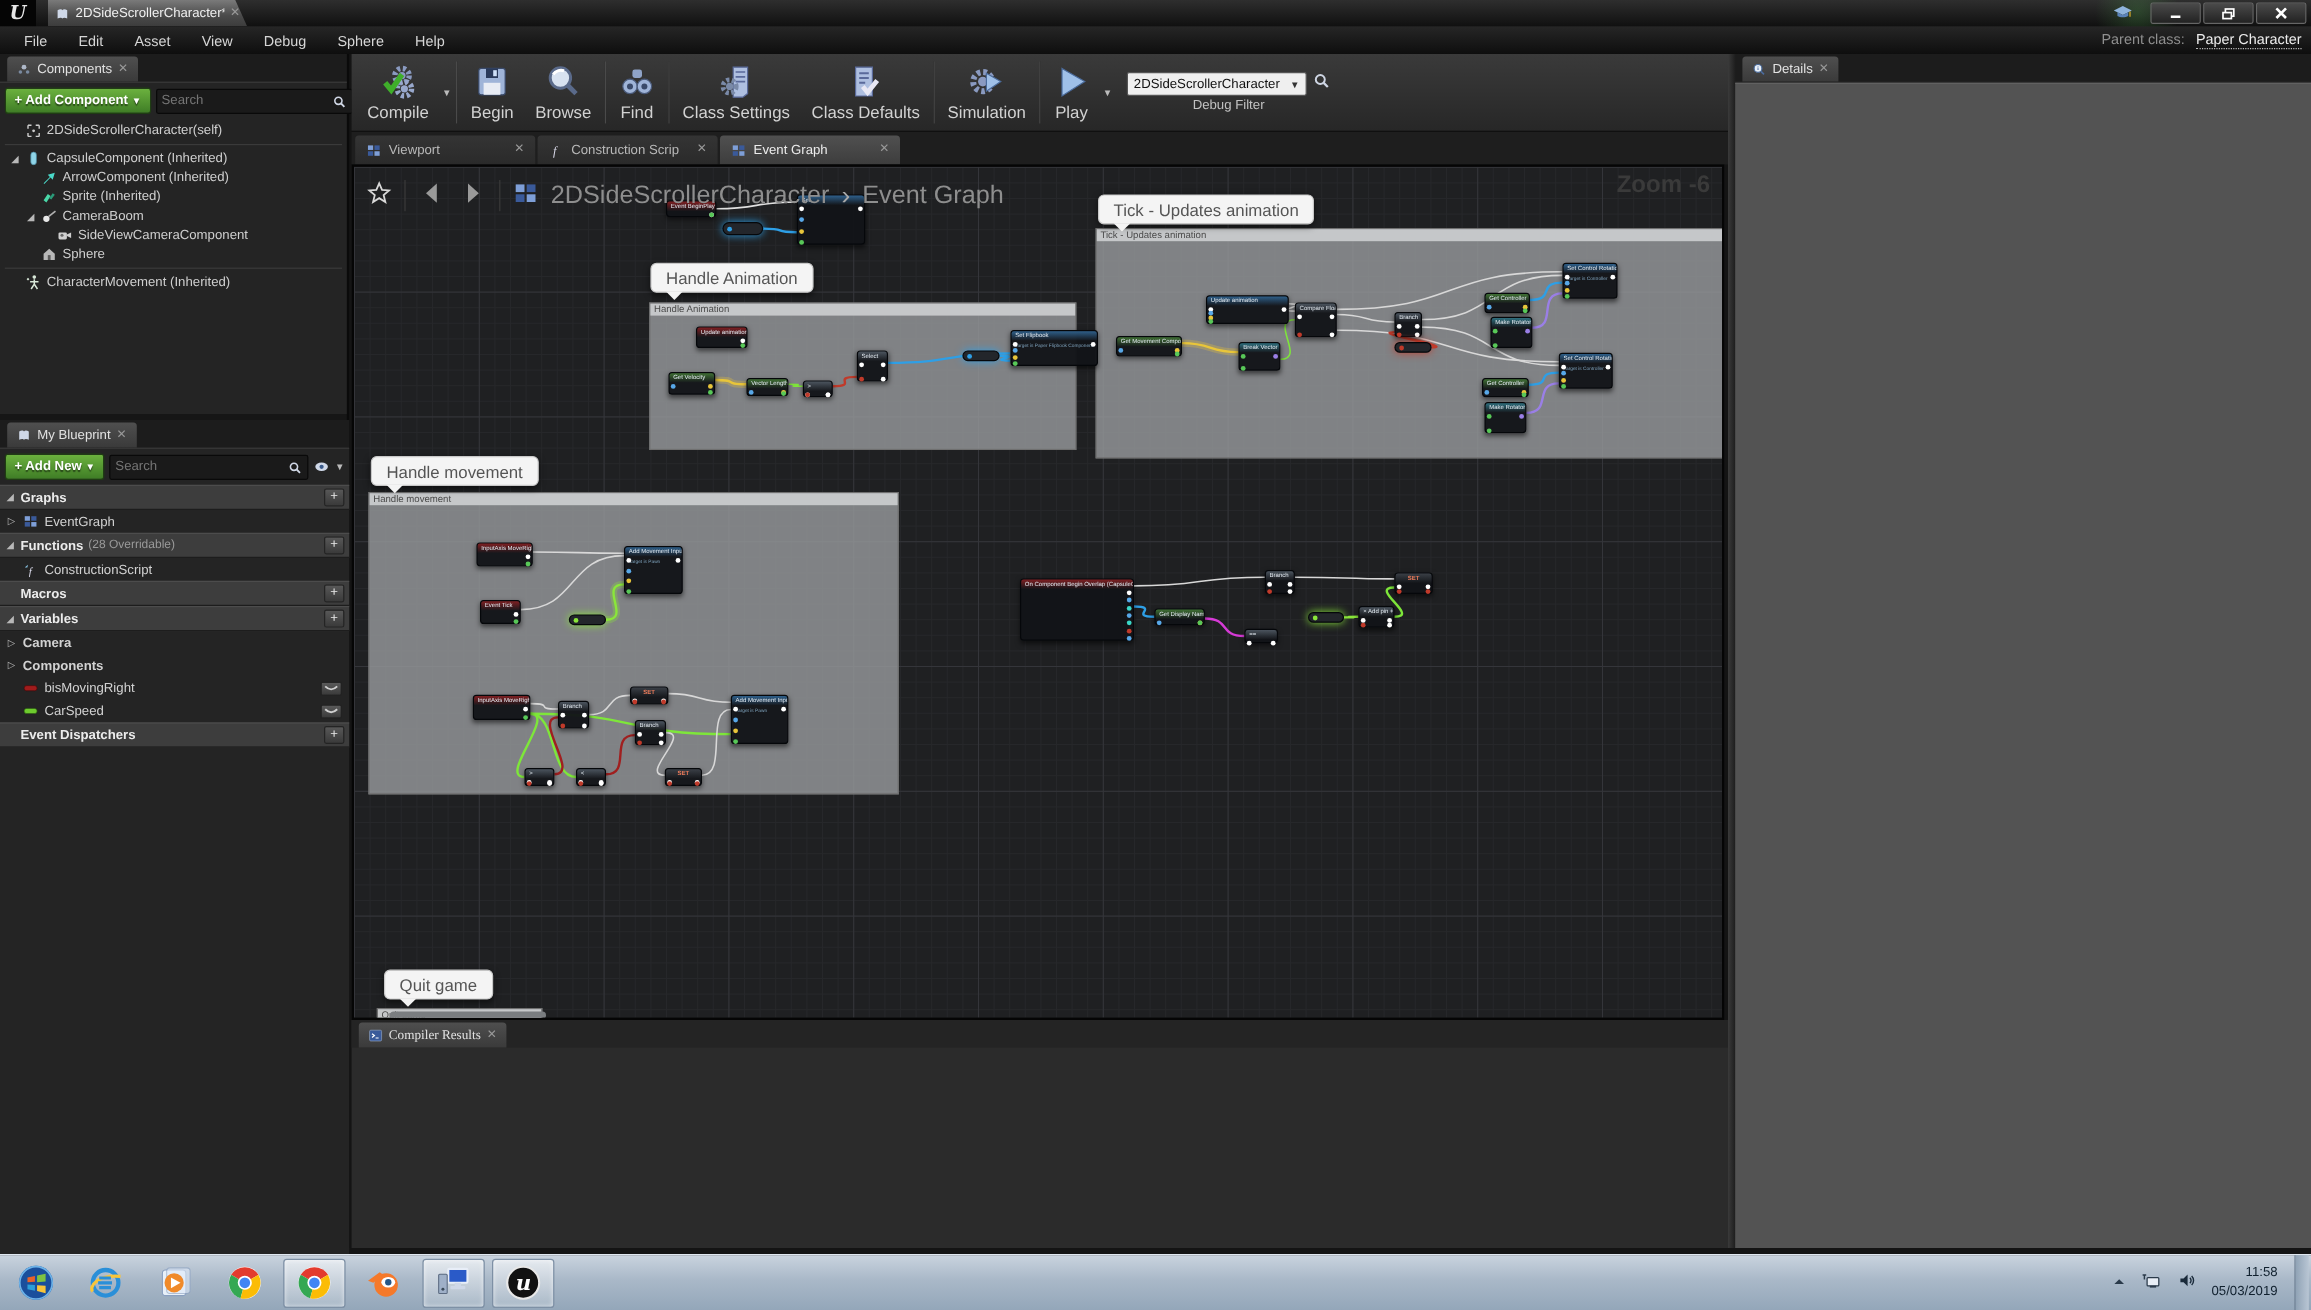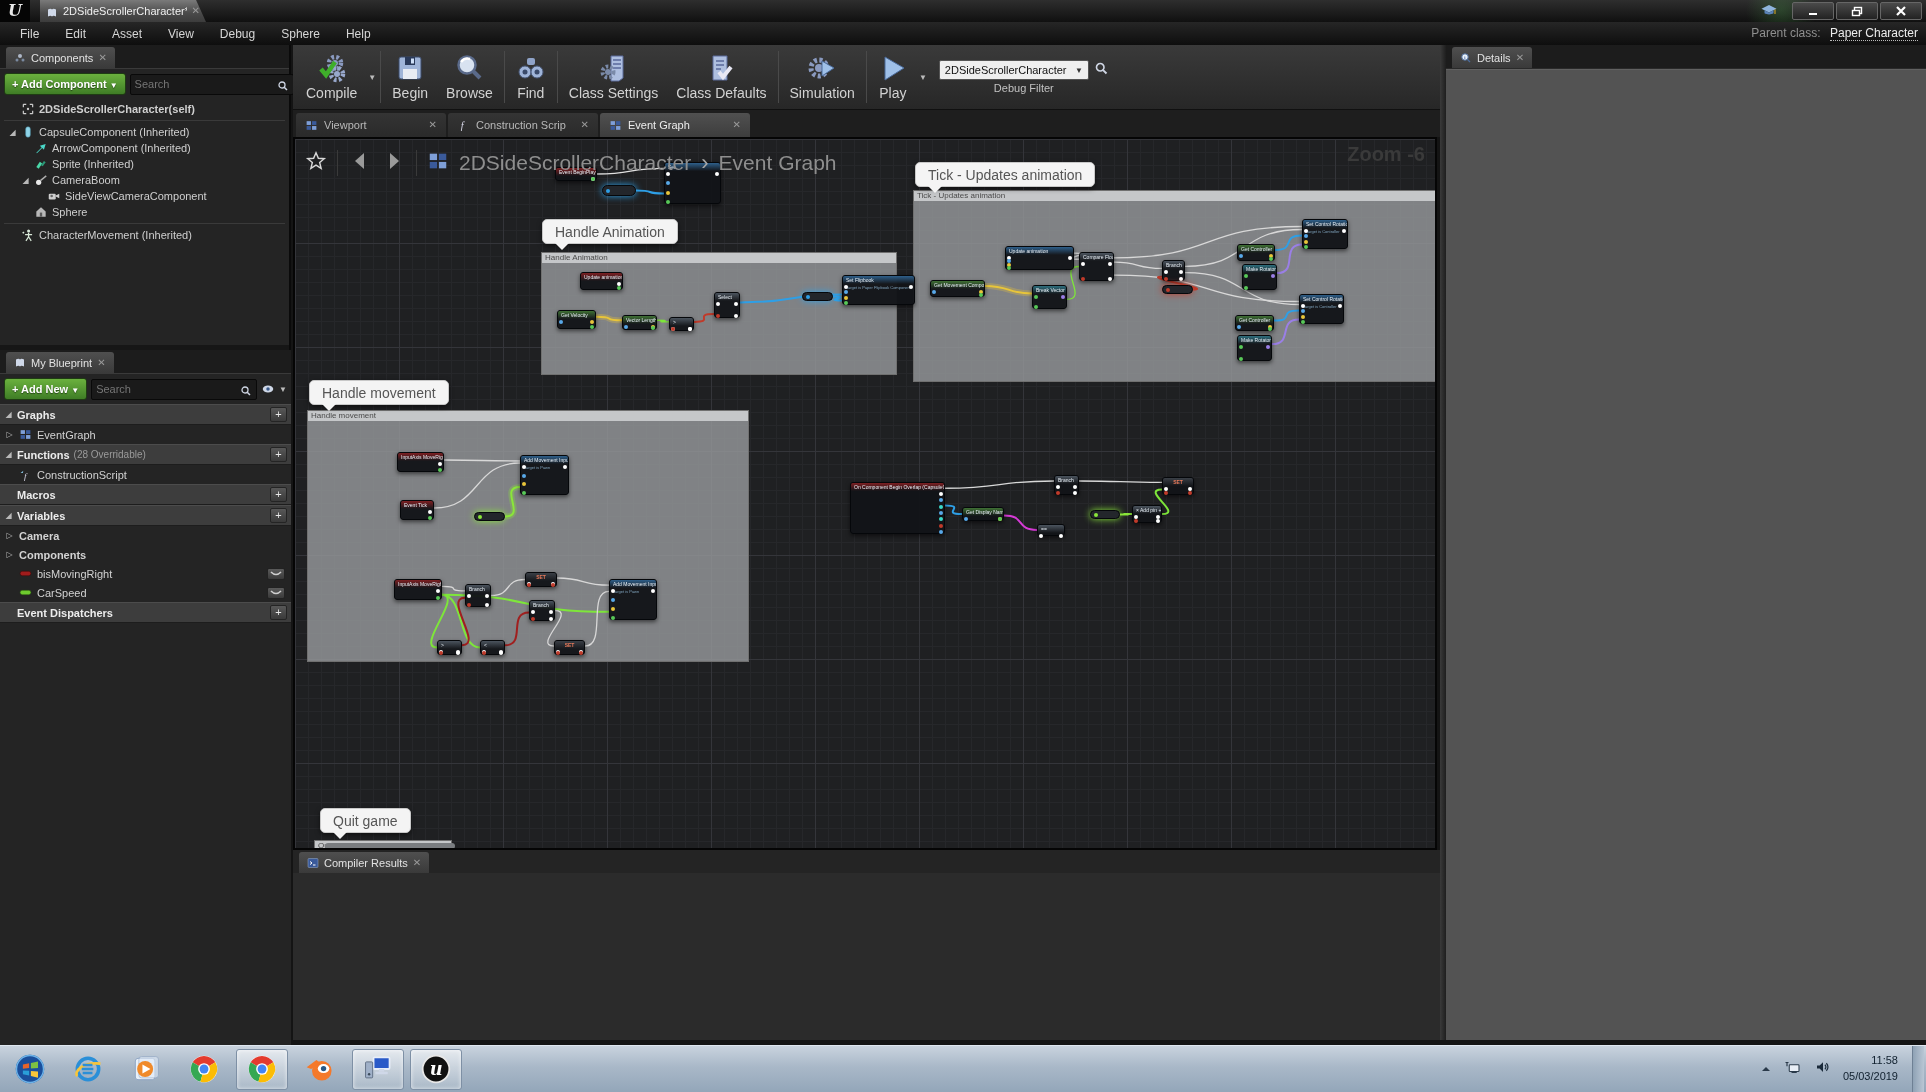--- a/index.html
+++ b/index.html
@@ -93,21 +93,21 @@
   .node .hdr { height:8px; border-radius:2px 2px 0 0; font-size:5px; color:#e6edf4; line-height:8px; padding:0 3px; white-space:nowrap; overflow:hidden; }
   .node .subl { font-size:4px; color:#7fa3bd; padding:1px 3px; white-space:nowrap; overflow:hidden; }
   .node.setnode .hdr { color:#e87a5a; text-align:center; font-weight:bold; }
   .pin { position:absolute; width:4px; height:4px; border-radius:50%; }
   .pillnode { position:absolute; background:#23262b; border:1px solid #05070a; border-radius:6px; z-index:20; }
   .pillnode .dot { position:absolute; left:3px; top:50%; transform:translateY(-50%); width:4px; height:4px; border-radius:50%; }
   #hthumb { left:30px; top:704px; width:130px; height:6px; background:#7a7d80; border-radius:3px; z-index:25; }
 
   
   #compiler { left:293px; top:850px; width:1147px; height:190px; background:#2b2b2b; }
-  #compiler .paneltabs { background:#242424; }
+  #compiler .paneltabs { background:#242424;font-family:Liberation Serif, serif; }
   #compilerbody { position:absolute; left:6px; top:27px; width:1133px; height:156px; background:#1e1e1e; border:1px solid #0d0d0d; }
   #clearbtn { position:absolute; right:14px; bottom:6px; color:#8a8a8a; font-size:12px; }
 
   
   #splitter { left:1440px; top:45px; width:6px; height:995px; background:linear-gradient(90deg,#3a3a3a,#1e1e1e); }
   #details { left:1446px; top:45px; width:480px; height:995px; background:#2a2a2a; }
   #detailsbody { position:absolute; left:0; top:24px; width:480px; height:971px; background:#535353; border-top:1px solid #616161; }
 
   
   #taskbar { left:0; top:1045px; width:1926px; height:47px; background:linear-gradient(#c9d3de,#a9b8c8 45%,#93a6b9); border-top:1px solid #dfe7f0; display:flex; align-items:center; padding-left:4px; gap:6px; }
@@ -189,21 +189,21 @@
       <button class="greenbtn"><span>+ Add Component</span> <span style="font-size:8px">▼</span></button>
       <div class="searchbox">
         <input placeholder="Search" style="">
         <span class="icon12"><svg viewBox="0 0 24 24" width="12" height="12">
               <circle cx="10" cy="10" r="6" fill="none" stroke="#cfd6e4" stroke-width="2.6"></circle>
               <line x1="14.5" y1="14.5" x2="20" y2="20" stroke="#cfd6e4" stroke-width="3"></line>
             </svg></span>
       </div>
     </div>
     <div id="comp-tree" style="padding:2px 2px;">
-        <div class="trow" style="padding-left: 6px; font-weight: bold;">
+        <div class="trow" style="padding-left: 6px;">
           <span class="exp"></span>
           <span style="width: 14px; height: 14px; display: inline-block; flex: 0 0 auto;"><svg viewBox="0 0 24 24" width="14" height="14">
               <path d="M4 4h5M4 4v5M20 4h-5M20 4v5M4 20h5M4 20v-5M20 20h-5M20 20v-5" stroke="#cfcfcf" stroke-width="2" fill="none"></path>
               <circle cx="12" cy="12" r="2" fill="#cfcfcf"></circle>
             </svg></span>
           <span>2DSideScrollerCharacter(self)</span>
         </div>
         <div class="sep"></div>
         <div class="trow" style="padding-left: 6px;">
           <span class="exp">◢</span>

